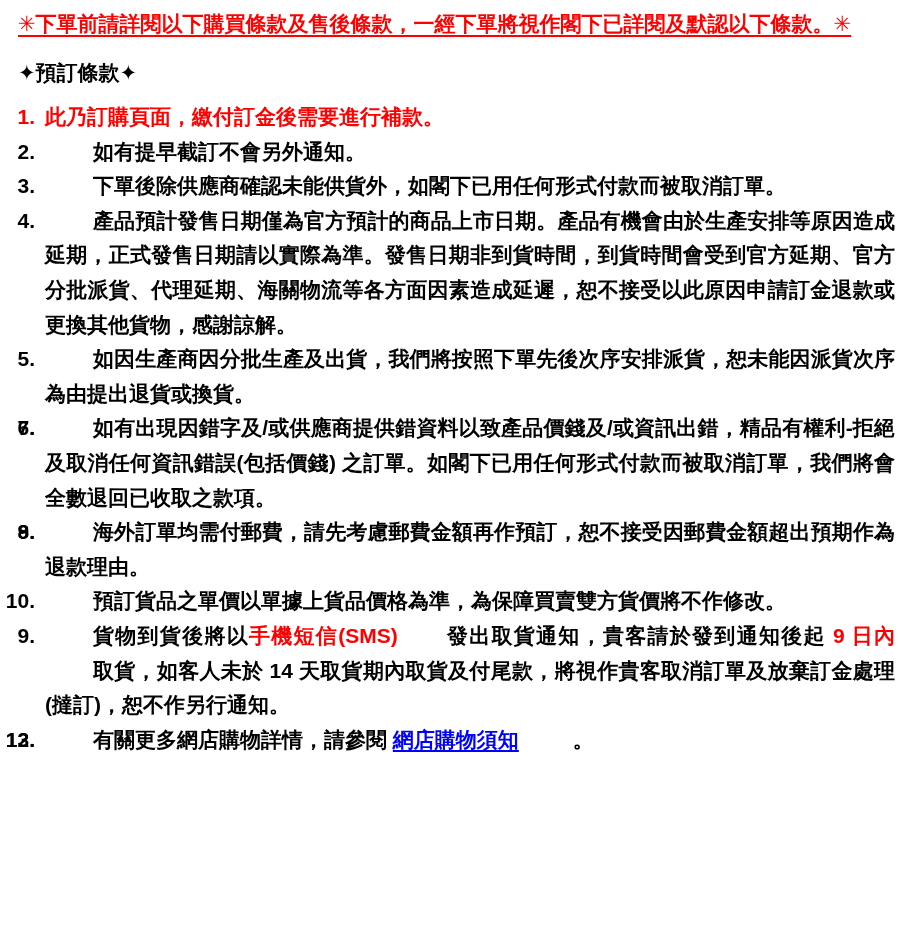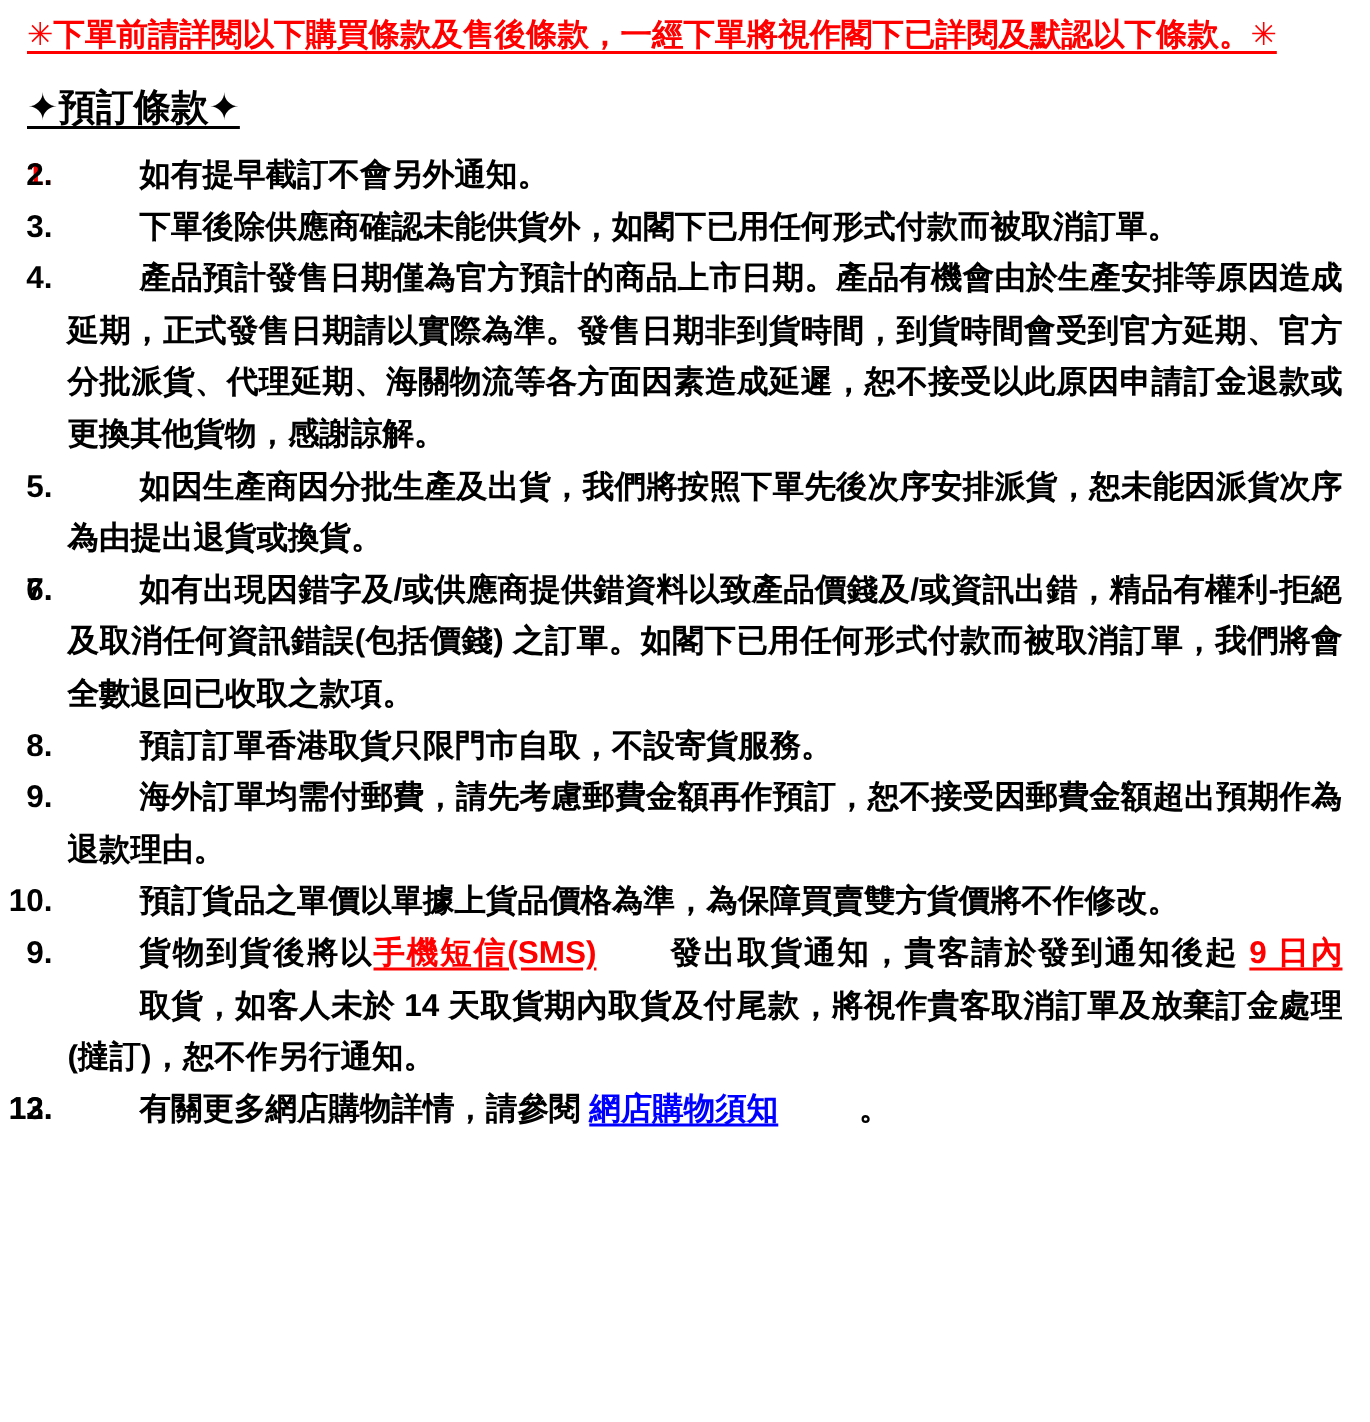--- a/index.html
+++ b/index.html
@@ -27,24 +27,23 @@
     font-size: 21px;
     line-height: 35px;
     color: var(--red, #ff0000);
     text-decoration: underline;
     text-decoration-thickness: 2px;
     text-underline-offset: 4px;
   }
   .heading {
     margin-left: 18px;
     margin-top: 14px;
-    font-size: 25px;
+    font-size: 21px;
     line-height: 35px;
     color: #000000;
-    text-decoration: underline;
     text-decoration-thickness: 2px;
     text-underline-offset: 4px;
   }
   ol.terms {
     list-style: none;
     margin: 10px 0 0 0;
     padding: 0;
     font-size: 21px;
     line-height: 34.6px;
   }
@@ -59,21 +58,20 @@
     left: 0;
     top: 0;
     width: 35px;
     text-align: right;
   }
   .red-item, .red-item .num { color: var(--red, #ff0000); }
   .seg-normal { color: inherit; margin-left: 48px; }
   .seg-red { color: var(--red, #ff0000); }
   .seg-red-underline {
     color: var(--red, #ff0000);
-    text-decoration: underline;
     text-decoration-thickness: 2px;
     text-underline-offset: 3px;
     margin-top: 16px;
   }
   a.seg-link {
     color: var(--blue, #0000ff);
     text-decoration: underline;
     text-decoration-thickness: 2px;
     text-underline-offset: 3px;
     cursor: pointer;
@@ -81,27 +79,27 @@
 </style>
 </head>
 <body>
 
 <div class="page">
   <div class="notice">✳下單前請詳閱以下購買條款及售後條款，一經下單將視作閣下已詳閱及默認以下條款。✳</div>
 
   <div class="heading">✦預訂條款✦</div>
 
   <ol class="terms">
-      <li class="red-item"><span class="num">1.</span></li>
+      <li class="red-item"><span class="num">1.</span><span class="seg-red">此乃訂購頁面，繳付訂金後需要進行補款。</span></li>
       <li><span class="num">2.</span><span class="seg-normal">如有提早截訂不會另外通知。</span></li>
       <li><span class="num">3.</span><span class="seg-normal">下單後除供應商確認未能供貨外，如閣下已用任何形式付款而被取消訂單。</span></li>
       <li><span class="num">4.</span><span class="seg-normal">產品預計發售日期僅為官方預計的商品上市日期。產品有機會由於生產安排等原因造成延期，正式發售日期請以實際為準。發售日期非到貨時間，到貨時間會受到官方延期、官方分批派貨、代理延期、海關物流等各方面因素造成延遲，恕不接受以此原因申請訂金退款或更換其他貨物，感謝諒解。</span></li>
       <li><span class="num">5.</span><span class="seg-normal">如因生產商因分批生產及出貨，我們將按照下單先後次序安排派貨，恕未能因派貨次序為由提出退貨或換貨。</span></li>
       <li><span class="num">6.</span></li>
       <li><span class="num">7.</span><span class="seg-normal">如有出現因錯字及/或供應商提供錯資料以致產品價錢及/或資訊出錯，精品有權利-拒絕及取消任何資訊錯誤(包括價錢) 之訂單。如閣下已用任何形式付款而被取消訂單，我們將會全數退回已收取之款項。</span></li>
-      <li><span class="num">8.</span><span class="seg-normal">預訂訂單香港取貨只限門市自取，不設寄貨服務。</span></li>
+      <li><span class="num">8.</span></li>
       <li><span class="num">9.</span><span class="seg-normal">海外訂單均需付郵費，請先考慮郵費金額再作預訂，恕不接受因郵費金額超出預期作為退款理由。</span></li>
       <li><span class="num">10.</span><span class="seg-normal">預訂貨品之單價以單據上貨品價格為準，為保障買賣雙方貨價將不作修改。</span></li>
       <li><span class="num">9.</span><span class="seg-normal">貨物到貨後將以</span><span class="seg-red-underline">手機短信(SMS)</span><span class="seg-normal">發出取貨通知，貴客請於發到通知後起 </span><span class="seg-red-underline">9 日內</span><span class="seg-normal">取貨，如客人未於 14 天取貨期內取貨及付尾款，將視作貴客取消訂單及放棄訂金處理(撻訂)，恕不作另行通知。</span></li>
       <li><span class="num">12.</span></li>
       <li><span class="num">13.</span><span class="seg-normal">有關更多網店購物詳情，請參閱 </span><a class="seg-link" href="#">網店購物須知</a><span class="seg-normal"> 。</span></li>
     </ol>
 </div>
 
 </body></html>

